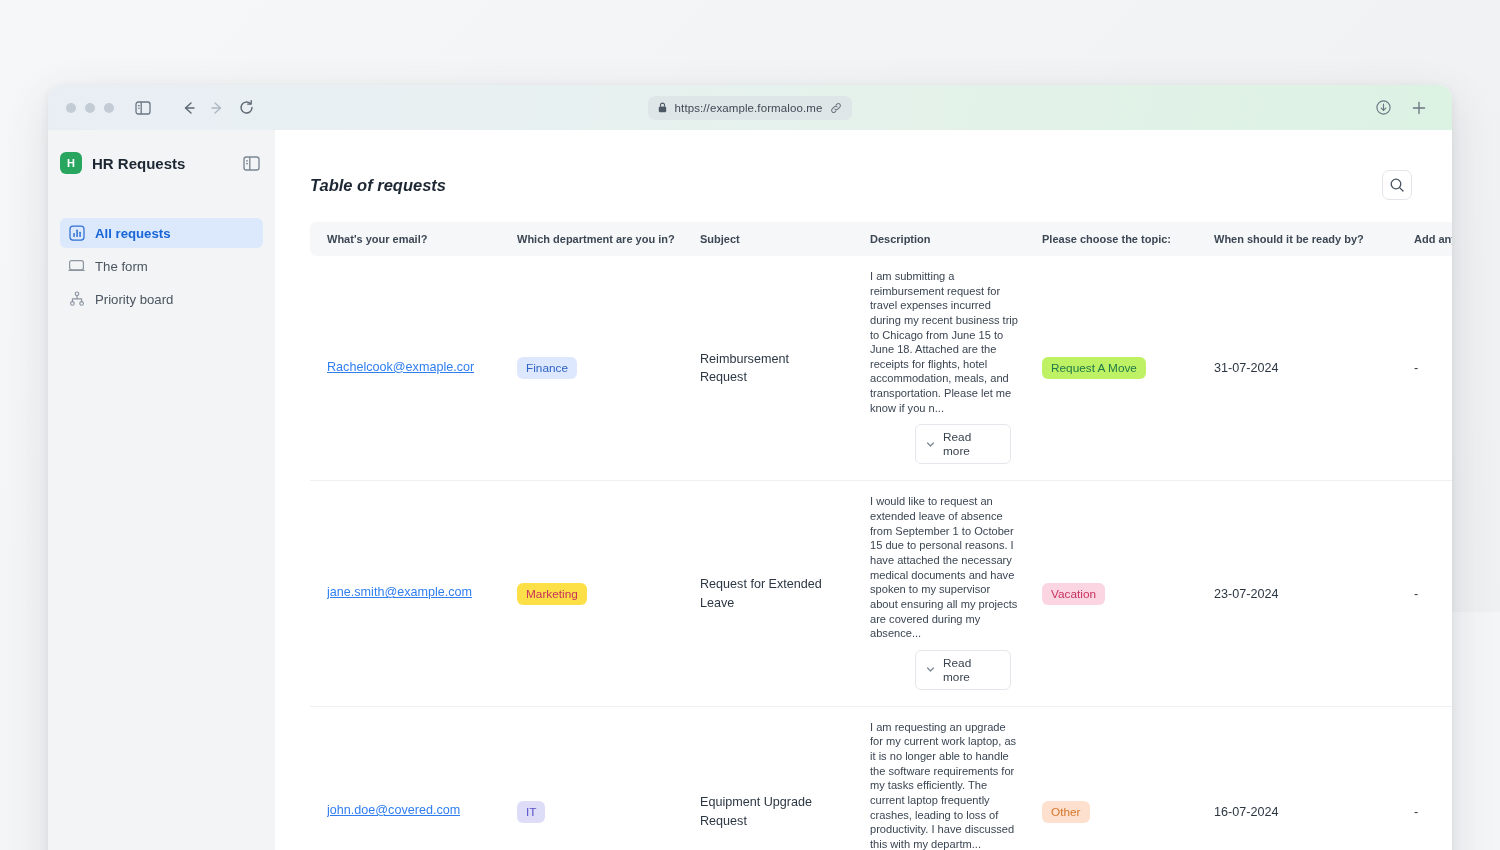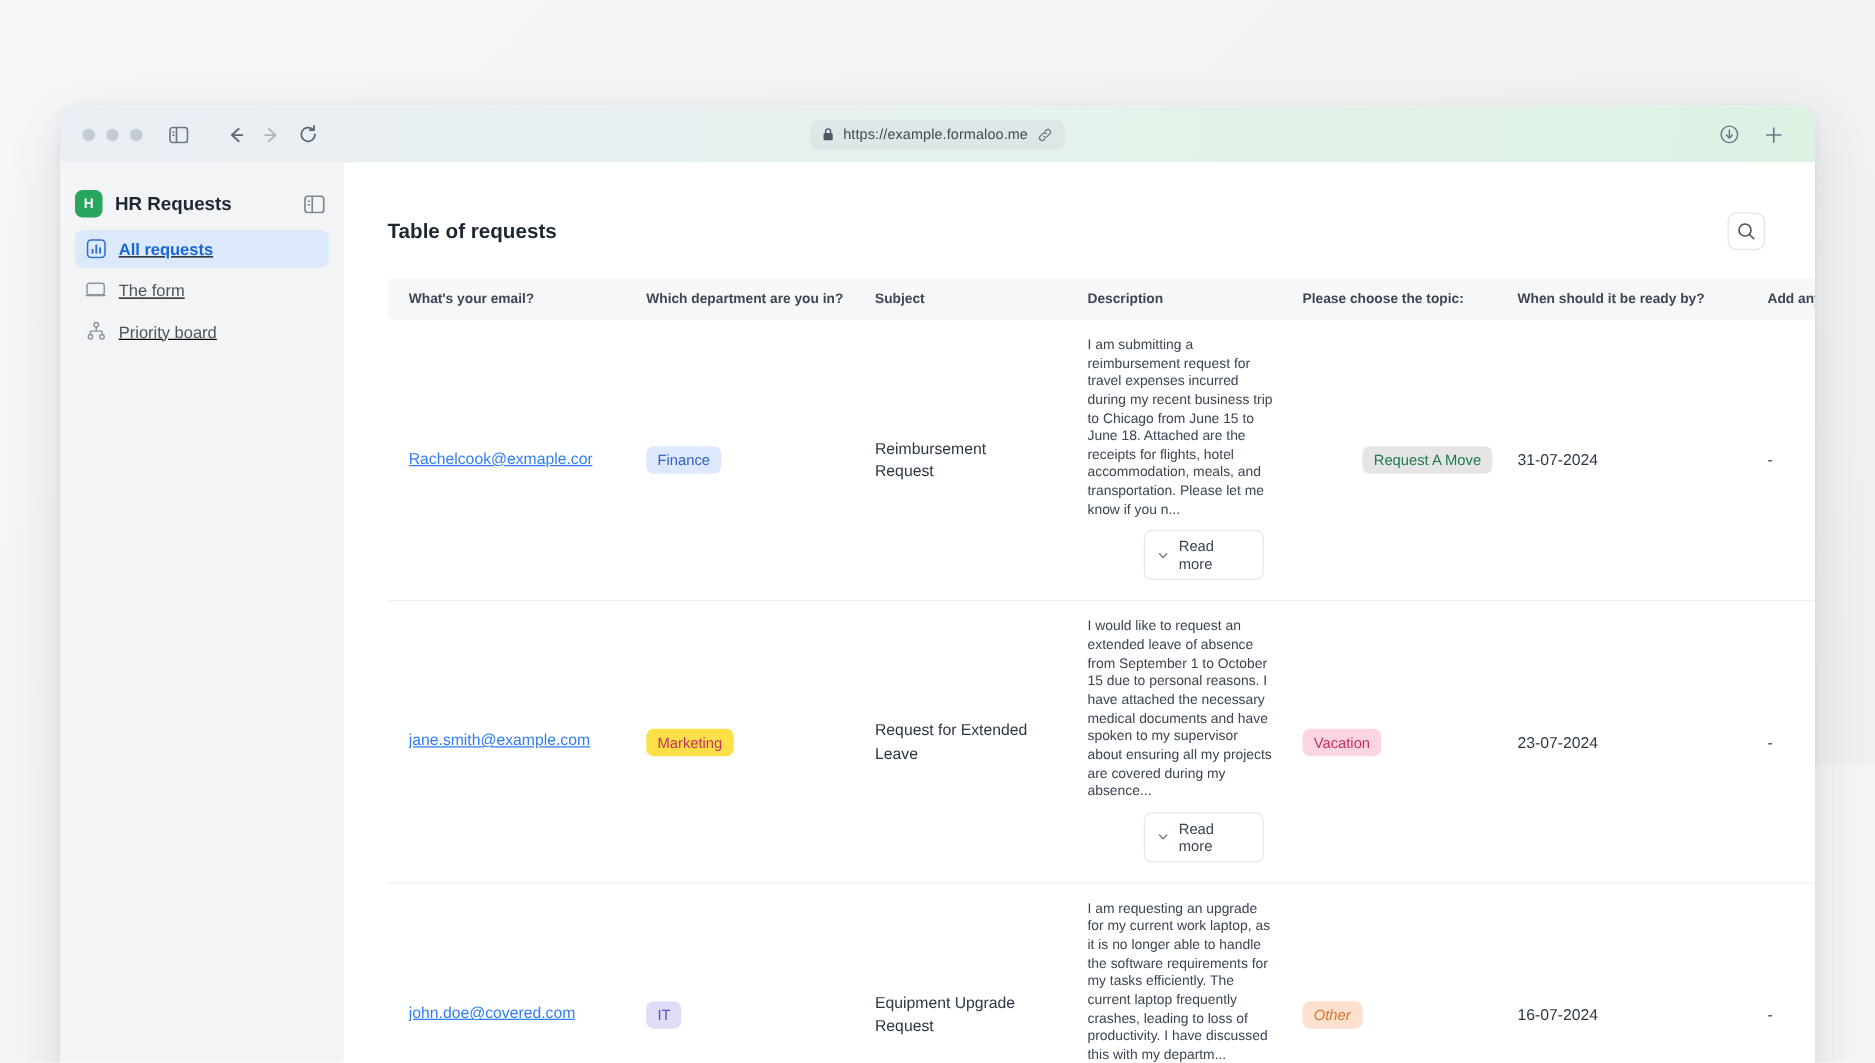--- a/index.html
+++ b/index.html
@@ -98,21 +98,21 @@
     margin-left: 10px;
     font-size: 15px; font-weight: 700; color: #1d2733;
     white-space: nowrap;
   }
   #sidebar-collapse-btn {
     margin-left: auto; color: #7b8794;
     display: flex; align-items: center; justify-content: center;
     width: 20px; height: 20px;
   }
 
-  #sidebar-nav { margin-top: 2px; padding: 0 12px; text-decoration: underline; }
+  #sidebar-nav { margin-top: 36px; padding: 0 12px; }
   .nav-item {
     display: flex; align-items: center; gap: 10px;
     height: 30px; padding: 0 8px;
     border-radius: 6px;
     margin-bottom: 3px;
     color: #4a5560; font-size: 13.2px;
   }
   .nav-item.active { background: #dce9fd; color: #1765d6; font-weight: 600; }
   .nav-icon { width: 17px; height: 17px; display: flex; align-items: center; justify-content: center; flex-shrink: 0; color: #8b95a1; }
   .nav-item.active .nav-icon { color: #2f6fd0; }
@@ -126,21 +126,21 @@
     position: relative;
     overflow: hidden;
   }
   #content-inner { padding: 0 35px 0 35px; }
 
   #table-header-row {
     display: flex; align-items: center; justify-content: space-between;
     margin-bottom: 22px;
     padding-right: 5px;
   }
-  #table-title { font-size: 16.5px; font-weight: 700; color: #1d2733; }
+  #table-title { font-size: 16.5px; font-weight: 700; color: #1d2733; font-style: italic; }
   #search-button {
     width: 30px; height: 30px;
     border: 1px solid #e2e6ea; border-radius: 7px;
     background: #fff;
     display: flex; align-items: center; justify-content: center;
     color: #5c6773;
   }
 
   
   #requests-table { width: 100%; border-collapse: collapse; table-layout: fixed; }
@@ -180,23 +180,23 @@
     display: inline-block;
     border-radius: 6px;
     padding: 4px 9px;
     font-size: 11.8px;
     font-weight: 500;
     white-space: nowrap;
   }
   .badge-finance   { background: #dde7fd; color: #2f63c4; }
   .badge-marketing { background: #fde047; color: #c7315e; }
   .badge-it        { background: #ddddf8; color: #5850c6; }
-  .badge-topic-move     { background: #e5e5e5; color: #1e7a47; margin-left: 48px; }
+  .badge-topic-move     { background: #bef264; color: #1e7a47; }
   .badge-topic-vacation { background: #fbd6e2; color: #c7315e; }
-  .badge-topic-other    { background: #fde0cd; color: #d5752c; font-style: italic; }
+  .badge-topic-other    { background: #fde0cd; color: #d5752c; }
 
   .subject-cell { line-height: 1.45; color: #2c3744; font-size: 12.8px; }
   .desc-cell { vertical-align: top !important; padding-top: 13px !important; }
   .desc-text {
     font-size: 11.1px; line-height: 1.32; color: #3a4552;
     width: 148px;
   }
   .read-more-btn {
     margin-top: 9px;
     display: inline-flex; align-items: center; gap: 7px;

